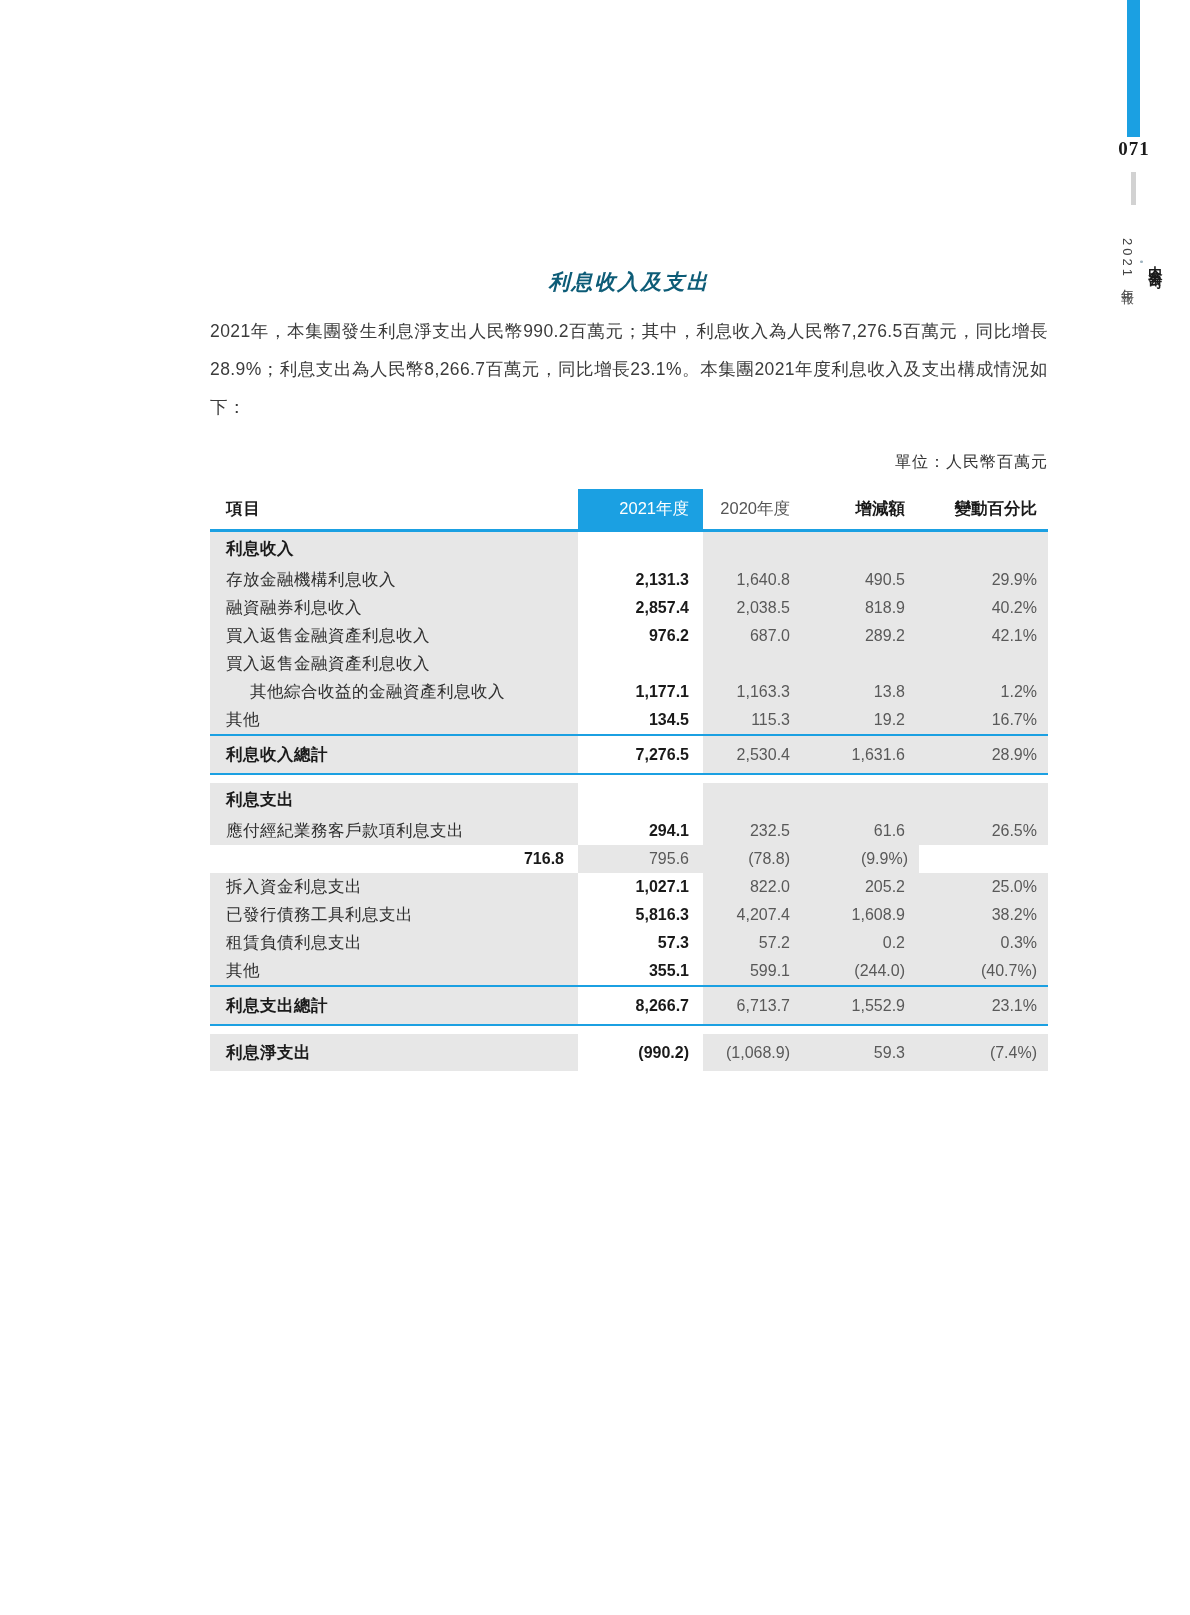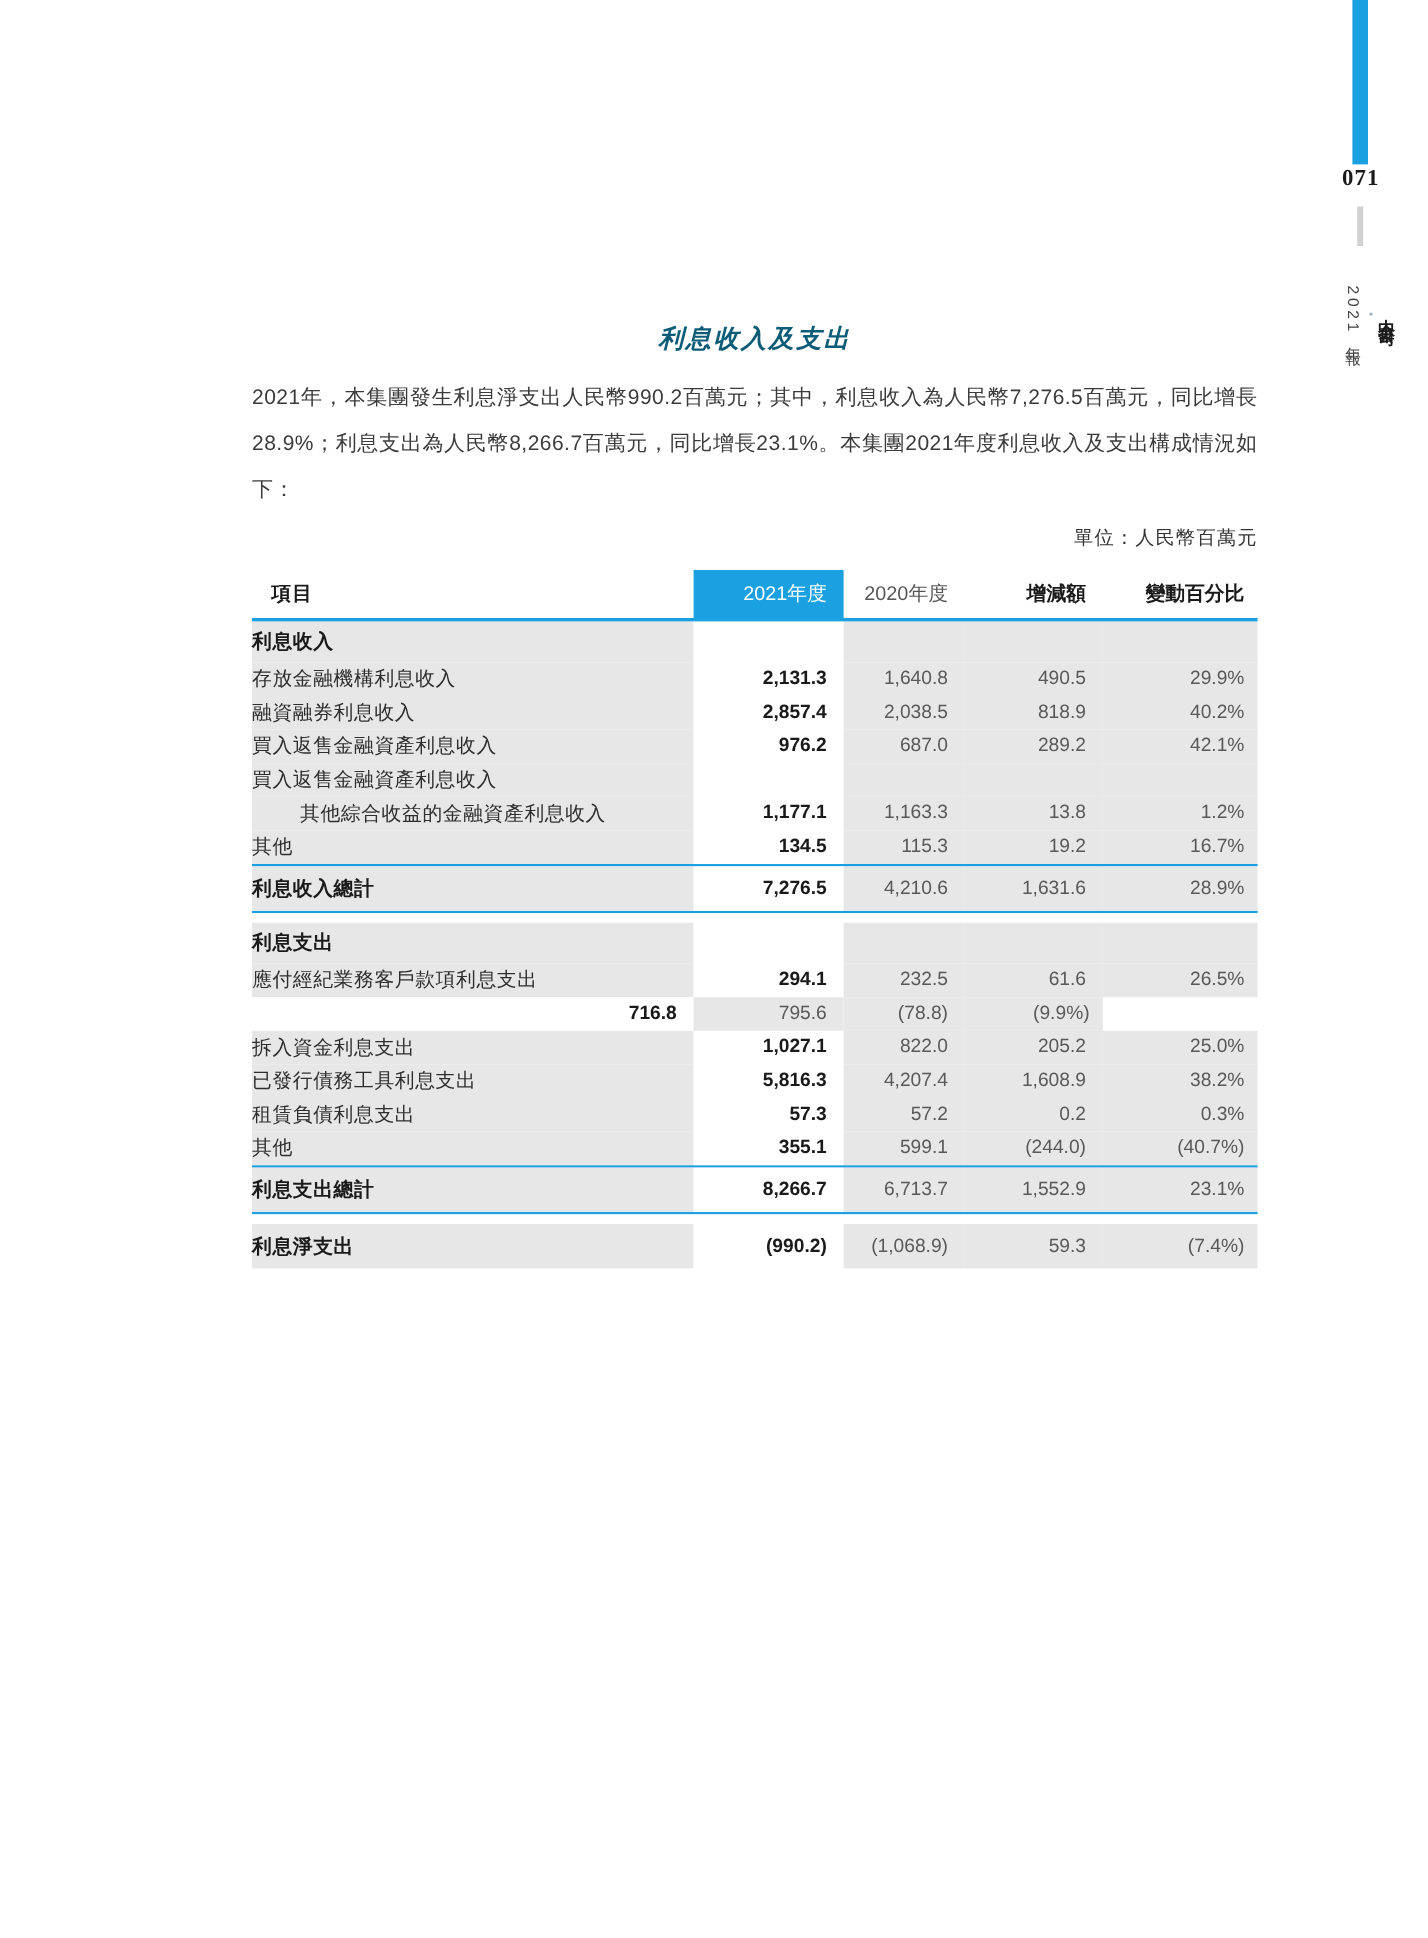--- a/index.html
+++ b/index.html
@@ -18,39 +18,39 @@
   .side-company{font-weight:bold;}
   .side-dot{color:#9fb4c0;font-size:10px;margin:10px 0;letter-spacing:0;}
   .side-year{color:#444;font-size:13px;}
 
   
   .content{position:absolute;left:210px;top:268px;width:838px;}
   .section-title{font-size:21px;font-weight:bold;font-style:italic;color:#0d5c77;
                  letter-spacing:2px;text-align:center;}
   .intro{margin-top:16px;font-size:17.5px;line-height:38px;color:#3b3b3b;
          text-align:justify;letter-spacing:0.4px;}
-  .unit-label{margin-top:12px;text-align:right;font-size:16px;color:#333;letter-spacing:1px;}
+  .unit-label{margin-top:26px;text-align:right;font-size:16px;color:#333;letter-spacing:1px;}
 
   
   .fin-table{margin-top:16px;width:838px;}
   .t-row{display:grid;grid-template-columns:368px 125px 101px 115px 129px;align-items:center;}
   .t-header{height:40px;}
   .t-header .hc{height:100%;display:flex;align-items:center;}
   .hc-item{padding-left:16px;font-weight:bold;font-size:16.5px;color:#1a1a1a;letter-spacing:1px;}
   .hc-2021{background:#1BA0E2;color:#ffffff;justify-content:flex-end;padding-right:14px;
            font-size:16.5px;box-sizing:border-box;}
   .hc-num{justify-content:flex-end;padding-right:14px;box-sizing:border-box;font-size:16.5px;color:#555;}
   .hc-pct{padding-right:11px;}
   .hc-bold{font-weight:bold;color:#1a1a1a;}
   .rule-thick{height:3px;background:#1BA0E2;}
   .rule-thin{height:2px;background:#1BA0E2;}
   .table-gap{height:8px;background:#ffffff;}
 
   .t-row .cell{height:100%;display:flex;align-items:center;background:#E7E7E7;box-sizing:border-box;}
-  .t-row .c-label{font-size:16.5px;color:#2e2e2e;letter-spacing:0.5px;}
+  .t-row .c-label{padding-left:16px;font-size:16.5px;color:#2e2e2e;letter-spacing:0.5px;}
   .t-row .c-label.indent{padding-left:40px;}
   .t-row .c-num{justify-content:flex-end;padding-right:14px;font-size:16px;color:#595959;}
   .t-row .c-2021{background:#ffffff;font-weight:bold;color:#1a1a1a;}
   .t-row .c-pct{padding-right:11px;}
   .r-data{height:28px;}
   .r-section{height:34px;}
   .r-section .c-label{font-weight:bold;color:#1a1a1a;}
   .r-total{height:37px;}
   .r-total .c-label{font-weight:bold;color:#1a1a1a;}
 </style>
@@ -129,21 +129,21 @@
             <div class="cell c-label">其他</div>
             <div class="cell c-num c-2021">134.5</div>
             <div class="cell c-num">115.3</div>
             <div class="cell c-num">19.2</div>
             <div class="cell c-num c-pct">16.7%</div>
           </div>
           <div class="rule-thin"></div>
           <div class="t-row r-total">
             <div class="cell c-label">利息收入總計</div>
             <div class="cell c-num c-2021">7,276.5</div>
-            <div class="cell c-num">4,210.6</div>
+            <div class="cell c-num">2,530.4</div>
             <div class="cell c-num">1,631.6</div>
             <div class="cell c-num c-pct">28.9%</div>
           </div>
           <div class="rule-thin"></div>
           <div class="table-gap"></div>
           <div class="t-row r-section">
             <div class="cell c-label">利息支出</div>
             <div class="cell c-num c-2021"></div>
             <div class="cell c-num"></div>
             <div class="cell c-num"></div>

